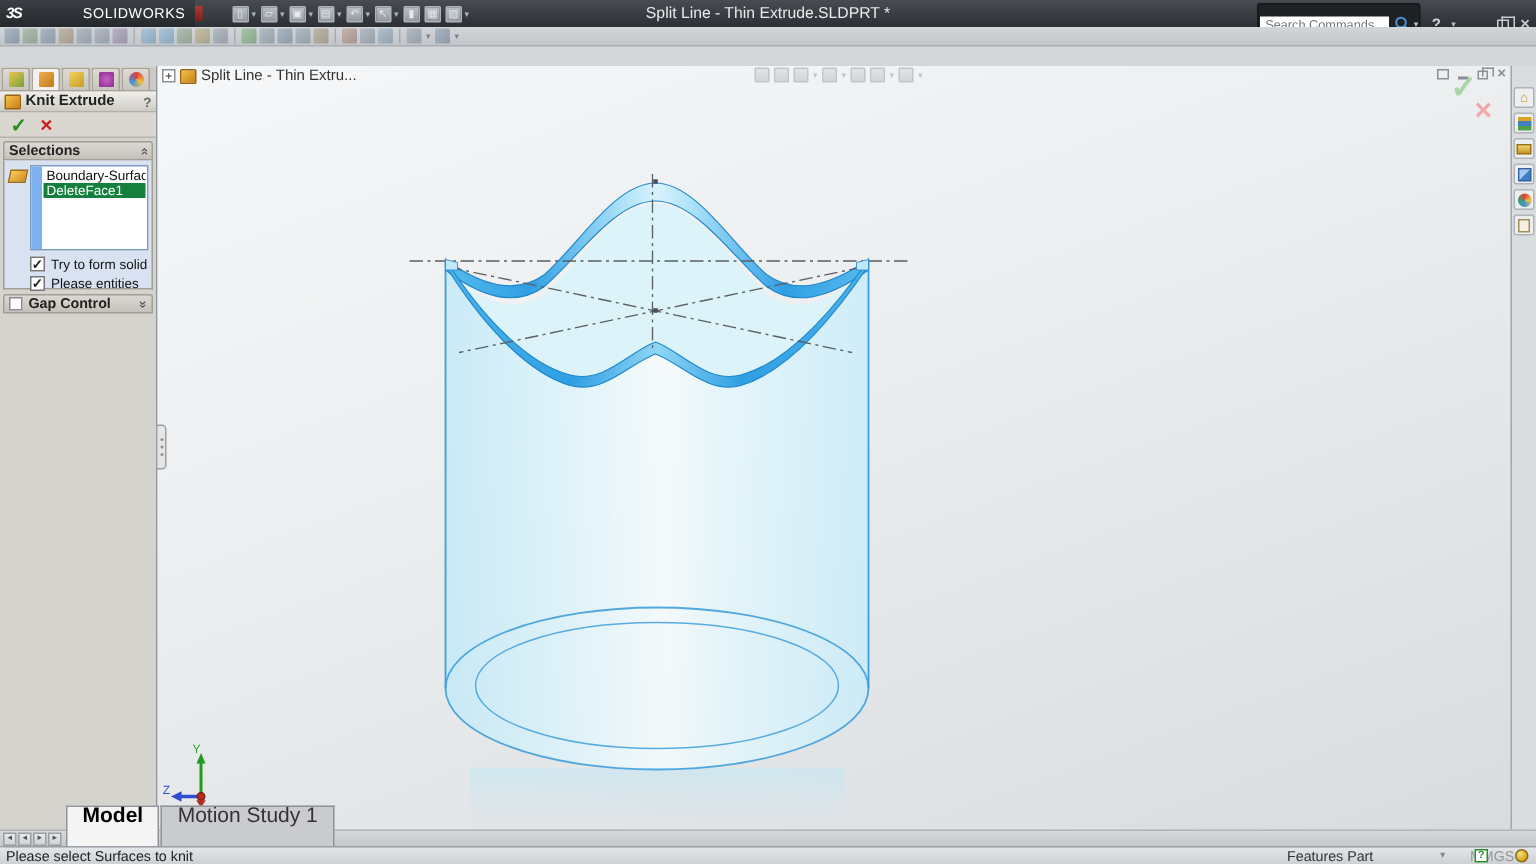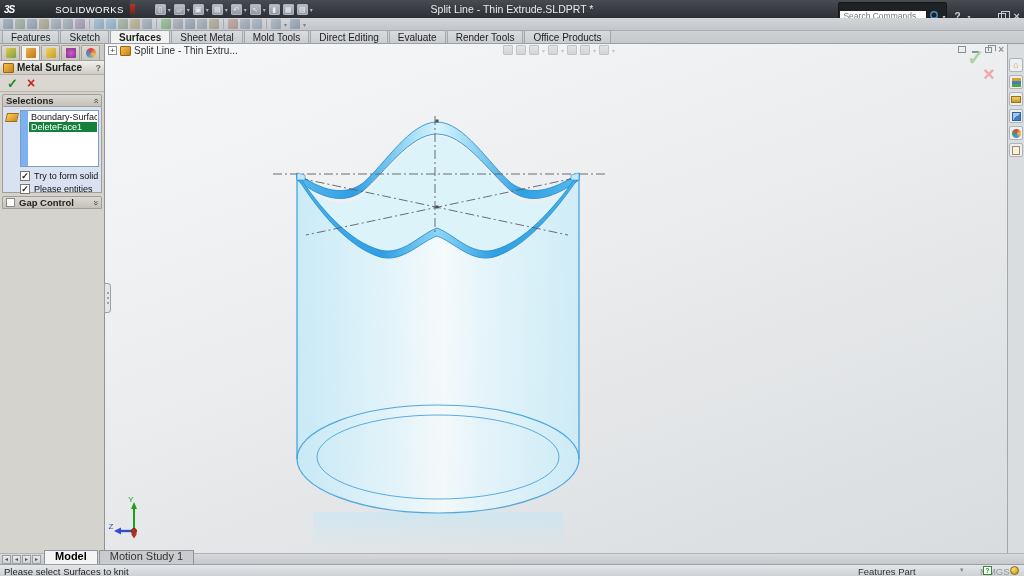--- a/index.html
+++ b/index.html
@@ -126,21 +126,21 @@
   .tp-col { display:flex; flex-direction:column; align-items:center; gap:3px; padding-top:14px; }
   .tp-i { width:14px; height:14px; border:1px solid #b0b4b8; border-radius:2px; background:#eceef0;
     display:flex; align-items:center; justify-content:center; font-size:9px; }
 
   
   .sheetbar { position:absolute; left:0; top:553px; width:1024px; height:11px;
     background:linear-gradient(#d6d8db,#c6c8cb); border-top:1px solid #b0b3b7; display:flex; align-items:flex-end; }
   .nav-btns { display:flex; gap:1px; margin:0 3px 0 2px; }
   .nav-b { width:9px; height:9px; border:1px solid #9aa0a5; background:linear-gradient(#e8e9ea,#cfd1d3);
     font-size:6px; line-height:7px; text-align:center; color:#555; }
-  .sheet-tab { height:14px; padding:0 10px; font-size:11px; line-height:11px; color:#333;
+  .sheet-tab { height:27px; padding:0 10px; font-size:14px; line-height:11px; color:#333;
     border:1px solid #8f949a; border-bottom:0; background:#c9cbce; margin-right:1px;text-align:center; }
   .sheet-tab.active { background:#f4f4f4; font-weight:bold; color:#000; }
   .statusbar { position:absolute; left:0; top:564px; width:1024px; height:12px;
     background:linear-gradient(#e4e7ea,#cdd1d5); border-top:1px solid #9aa0a6;
     font-size:9.5px; color:#222; }
   .sb-msg { position:absolute; left:4px; top:1px; }
   .sb-mode { position:absolute; left:858px; top:1px; color:#333; }
   .sb-units { position:absolute; left:980px; top:1px; color:#999; }
   .sb-dd { position:absolute; left:960px; top:1px; color:#888; font-size:7px; }
   .sb-tag { position:absolute; left:983px; top:1px; width:9px; height:9px; background:#fff; border:1px solid #2a8f2a;
@@ -221,31 +221,20 @@
     <span class="m-i" style="background:linear-gradient(135deg,#c0a8a0,#a08880)"></span>
     <span class="m-i" style="background:linear-gradient(135deg,#aab4be,#8c96a0)"></span>
     <span class="m-i" style="background:linear-gradient(135deg,#a8b8c8,#8a9aaa)"></span>
     <span class="m-sep"></span>
     <span class="m-i" style="background:linear-gradient(135deg,#aab4be,#8c96a0)"></span>
     <span class="m-dd">▾</span>
     <span class="m-i" style="background:linear-gradient(135deg,#9fb0c0,#7e8fa0)"></span>
     <span class="m-dd">▾</span>
   </div>
 
-  <div class="tabrow">
-    <span class="rtab">Features</span>
-    <span class="rtab">Sketch</span>
-    <span class="rtab active">Surfaces</span>
-    <span class="rtab">Sheet Metal</span>
-    <span class="rtab">Mold Tools</span>
-    <span class="rtab">Direct Editing</span>
-    <span class="rtab">Evaluate</span>
-    <span class="rtab">Render Tools</span>
-    <span class="rtab">Office Products</span>
-  </div>
 
   <div class="main">
 
     <div class="pm">
       <div class="pm-tabs">
         <div class="pm-tab">
             <span class="pmt-ic" style="background:linear-gradient(135deg,#e8c84a,#7aa040)"></span>
           </div>
         <div class="pm-tab active">
             <span class="pmt-ic" style="background:linear-gradient(135deg,#f0b050,#c07818)"></span>
@@ -255,21 +244,21 @@
           </div>
         <div class="pm-tab">
             <span class="pmt-ic" style="background:radial-gradient(circle,#c860c8,#8a2a8a)"></span>
           </div>
         <div class="pm-tab">
             <span class="pmt-ic" style="background:conic-gradient(#e04040,#f0c040,#4090e0,#e04040);border-radius:50%"></span>
           </div>
       </div>
       <div class="pm-header">
         <span class="knit-ic"></span>
-        <span class="ttl">Metal Surface</span>
+        <span class="ttl">Knit Extrude</span>
         <span class="q">?</span>
       </div>
       <div class="pm-okcancel">
         <span class="ok-check">✓</span>
         <span class="cancel-x">×</span>
       </div>
 
       <div class="grp-hdr" style="top:50px">
         <span class="gt">Selections</span>
         <span class="chev-up">»</span>

